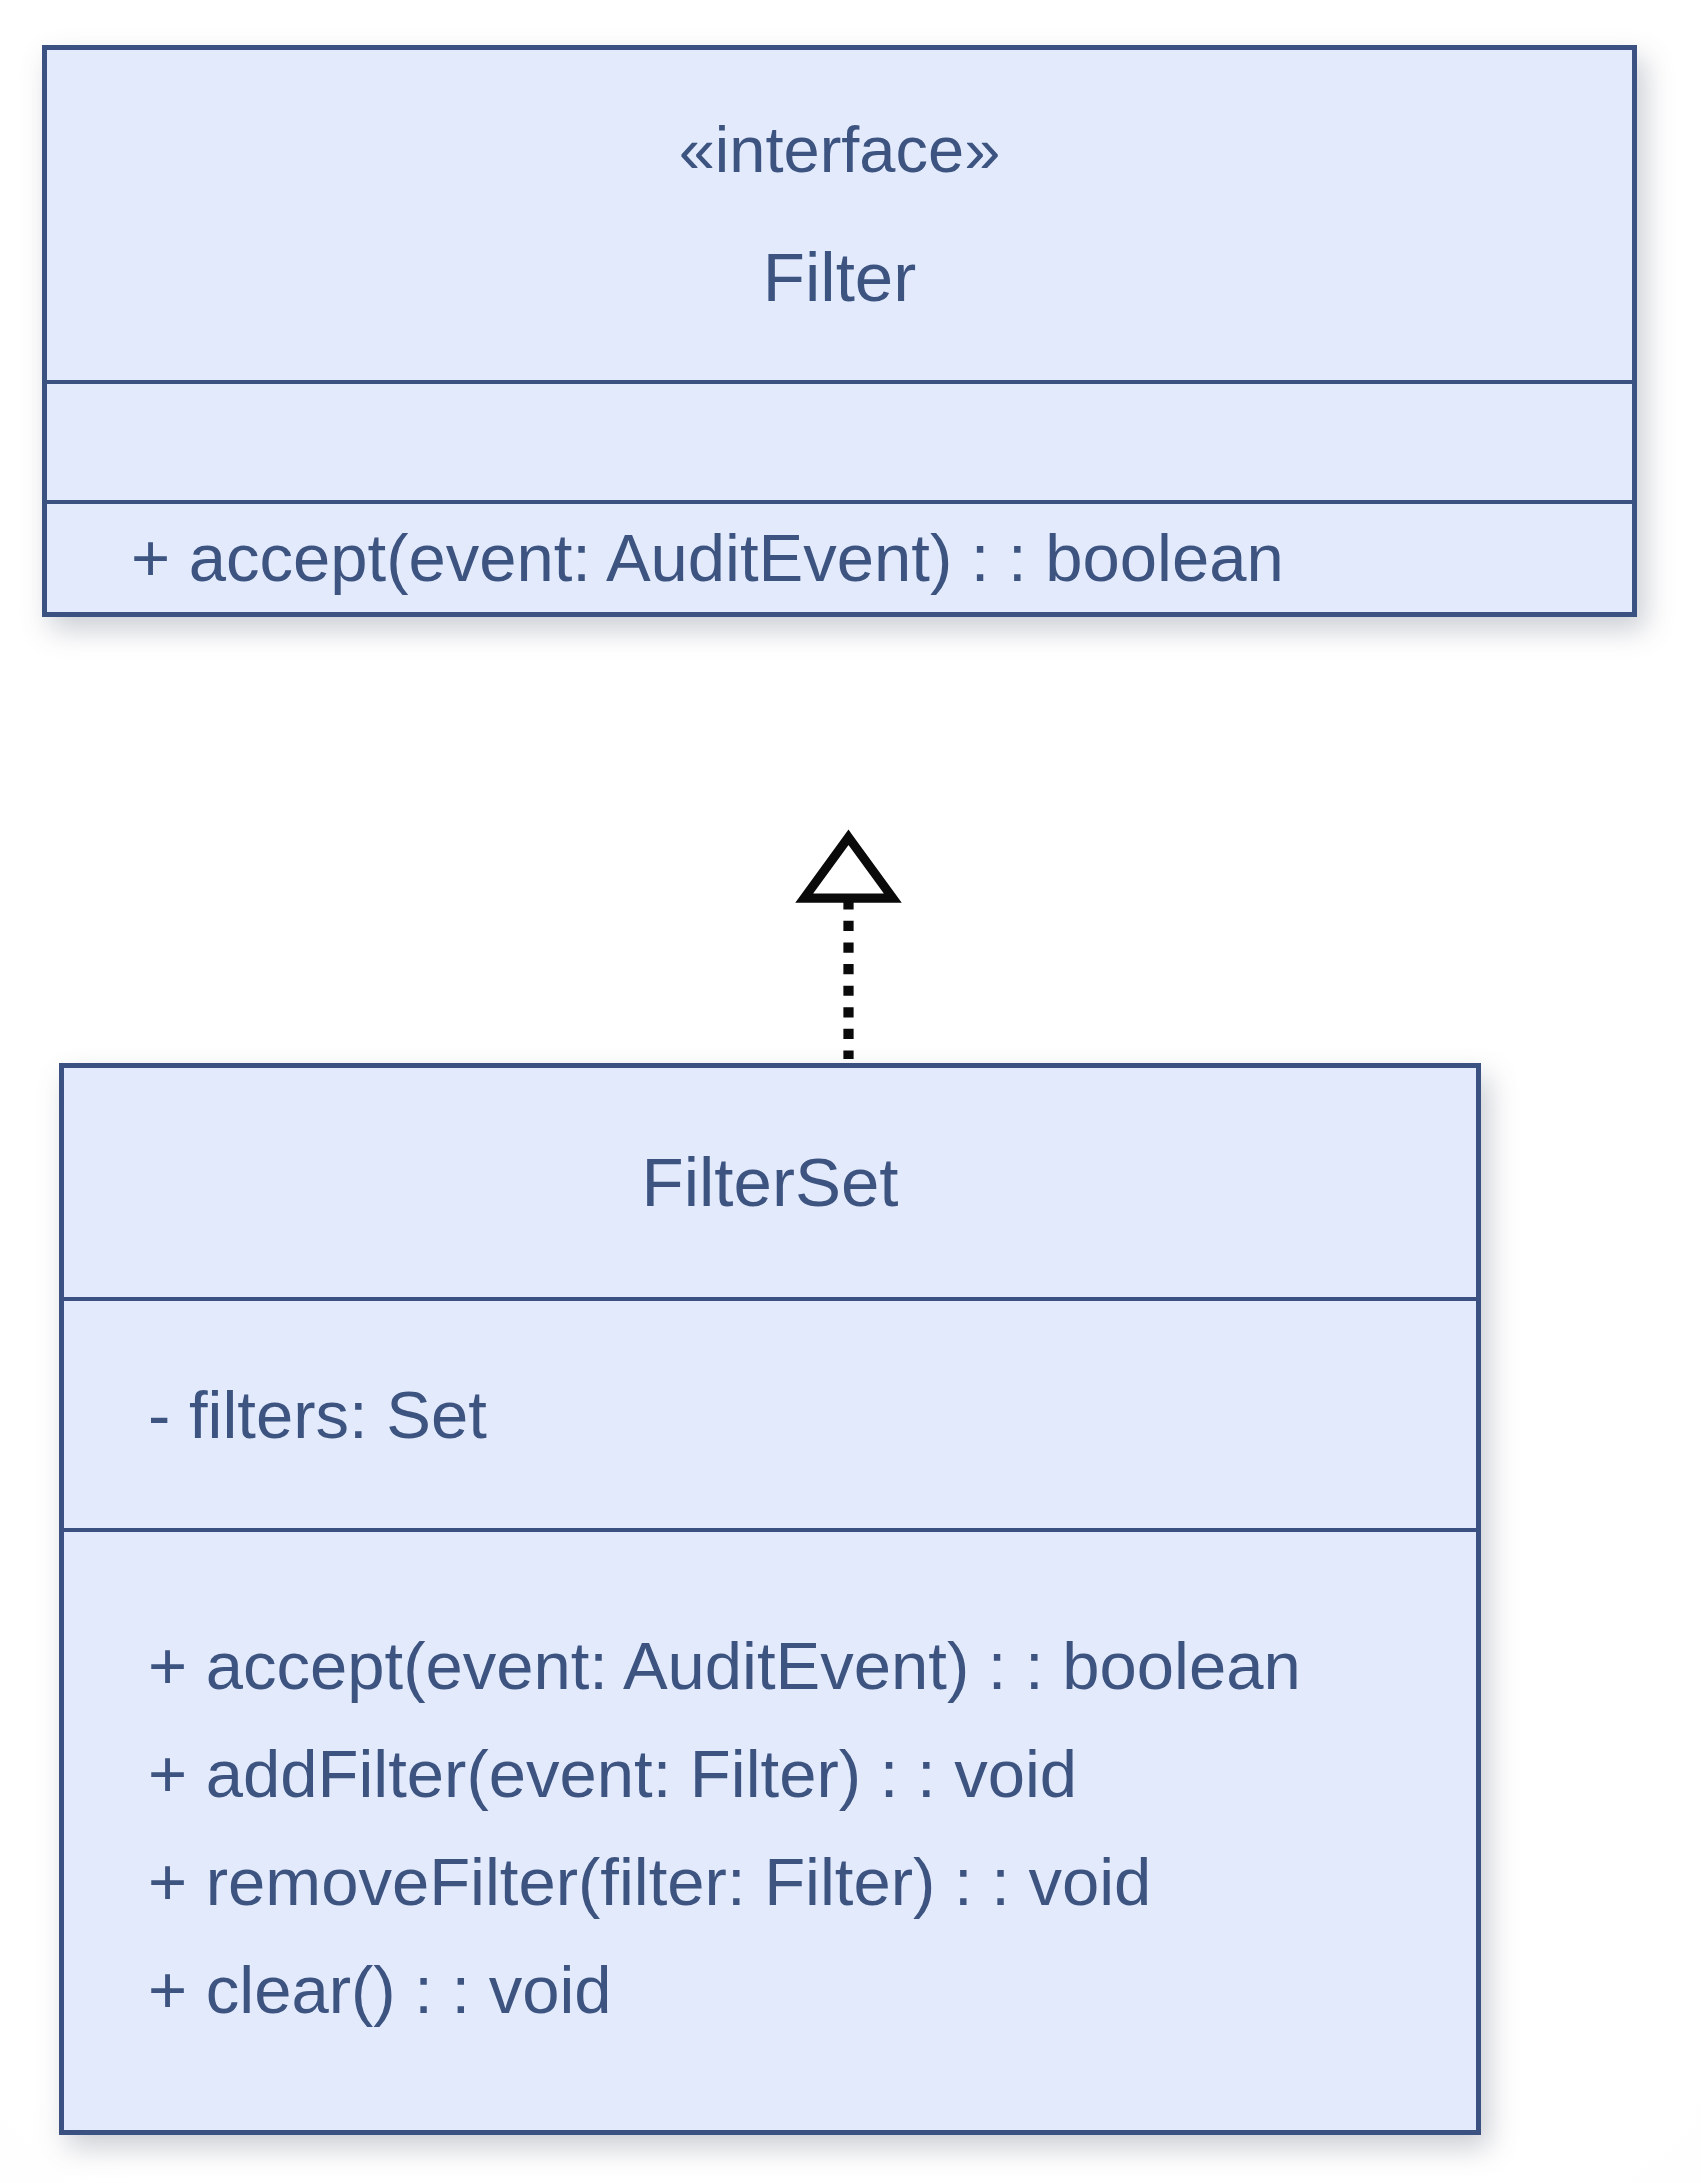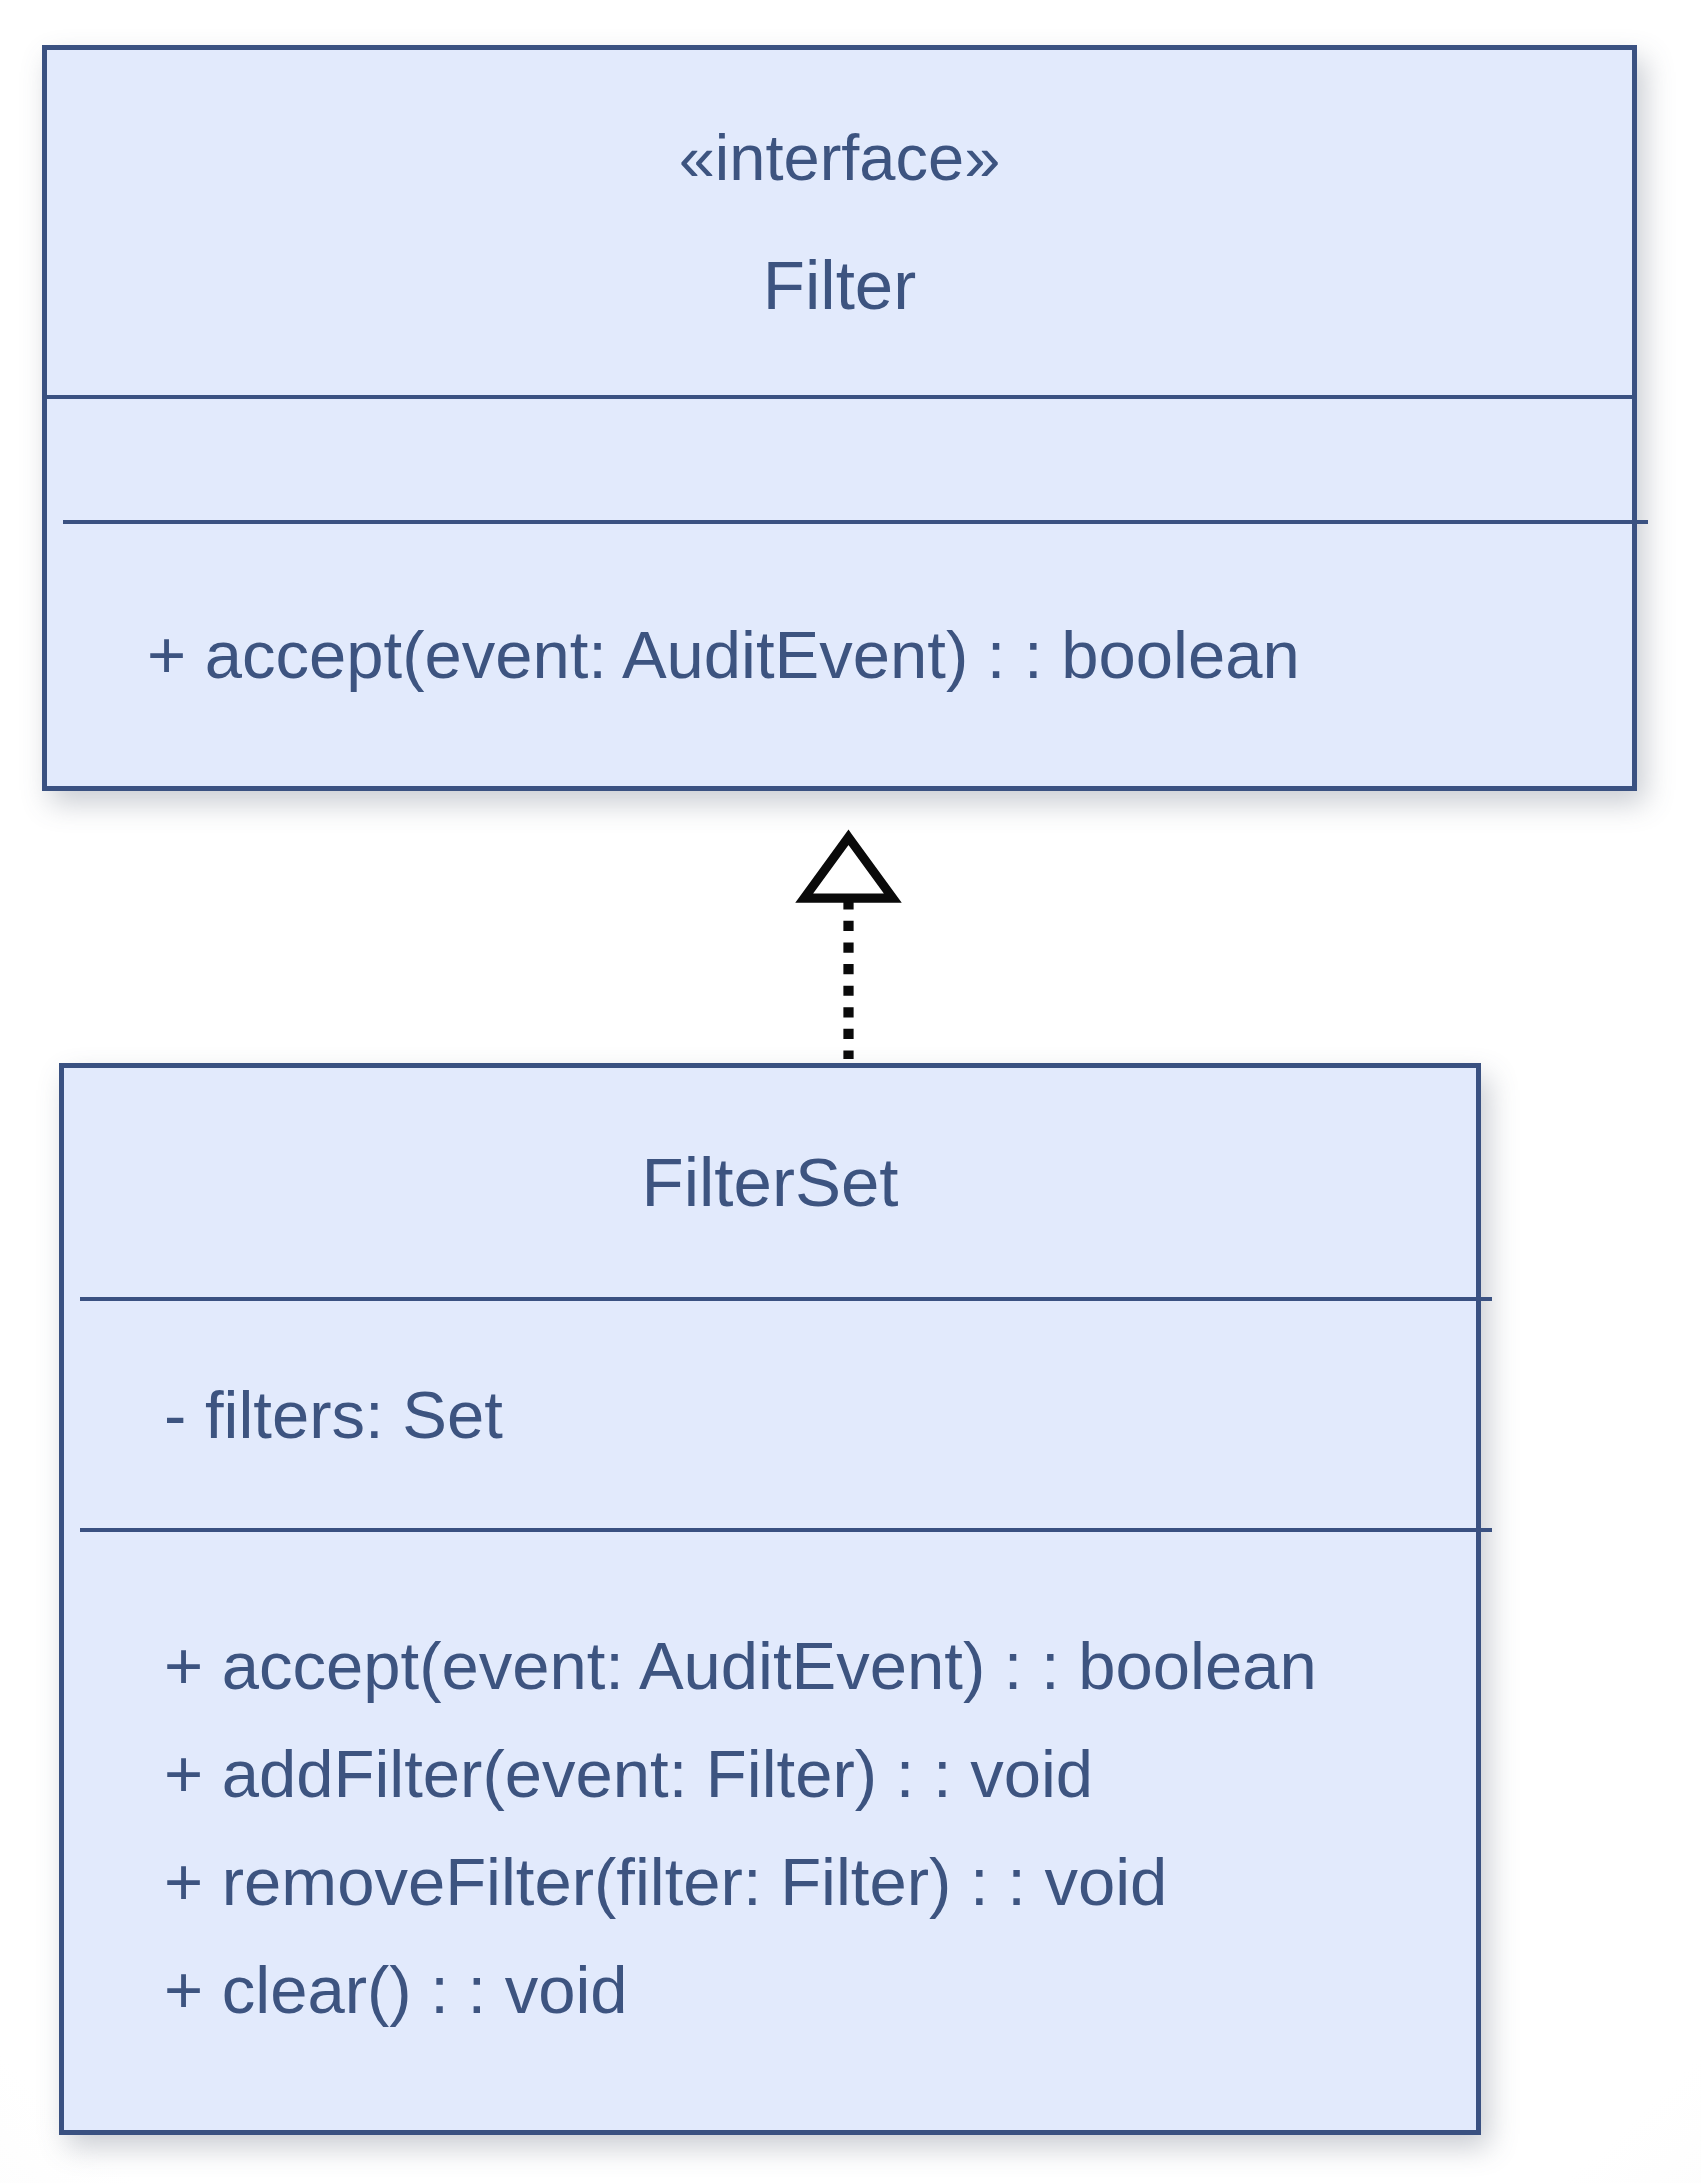--- a/index.html
+++ b/index.html
@@ -42,36 +42,35 @@
   }
   .class-name{
     font-size:69px;
     line-height:91px;
     font-weight:400;
   }
   .members{
     font-size:67px;
     line-height:108px;
     padding-left:84px;
-    margin-left:16px;
   }
   .attrs-compartment{
     display:flex;
     align-items:center;
   }
   .methods-compartment{
     flex:1;
   }
   .center-v{
     display:flex;
     flex-direction:column;
     justify-content:center;
   }
   
-  #box-filter{left:42px;top:45px;width:1595px;height:746px;}
+  #box-filter{left:42px;top:45px;width:1595px;height:572px;}
   #box-filter .title-compartment{height:345px;}
   #box-filter .attrs-compartment{height:125px;}
   
   #box-filterset{left:59px;top:1063px;width:1422px;height:1072px;}
   #box-filterset .title-compartment{height:229px;}
   #box-filterset .attrs-compartment{height:231px;}
   #box-filterset .methods-compartment{padding-top:80px;}
   
   #realization-arrow{
     position:absolute;

